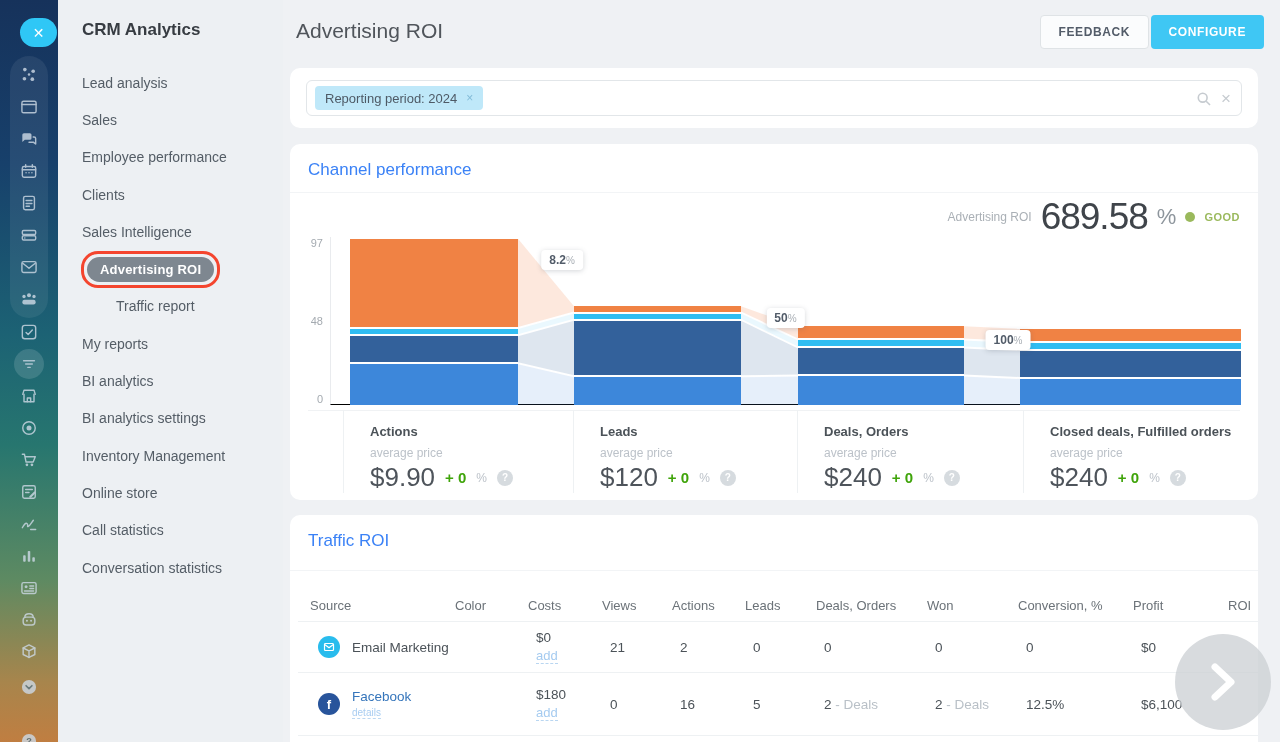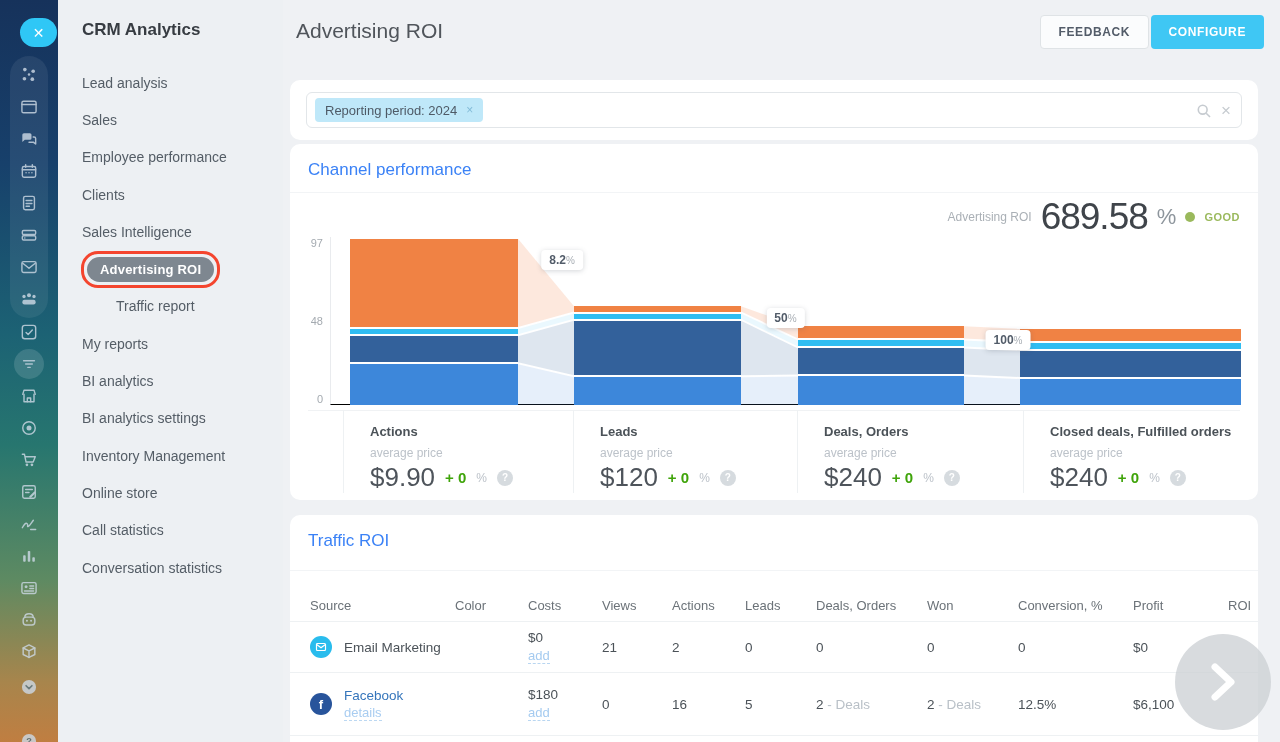--- a/index.html
+++ b/index.html
@@ -33,21 +33,21 @@
   .main{position:absolute;left:283px;top:0;width:997px;height:742px}
   .page-title{position:absolute;left:13px;top:19px;font-size:21px;color:#50555b}
   .btn{position:absolute;top:15px;height:34px;border-radius:4px;font-size:12px;font-weight:bold;letter-spacing:.6px;
     display:flex;align-items:center;padding:8px 18px;cursor:pointer}
   .btn-feedback{right:131px;background:#fbfcfd;border:1px solid #dfe3e6;color:#535c69}
   .btn-configure{right:16px;background:#3fc7f4;color:#fff}
 
   .card{position:absolute;left:7px;width:968px;background:#fff;border-radius:10px}
 
   
-  .filter-card{top:80px;height:60px}
+  .filter-card{top:68px;height:60px}
   .filter-input{position:absolute;left:16px;right:16px;top:12px;height:36px;border:1px solid #e2e6e9;border-radius:6px;
     display:flex;align-items:center;padding-left:8px;cursor:text}
   .chip{background:#bfe8f9;border-radius:4px;height:24px;display:flex;align-items:center;padding:0 10px;font-size:13px;color:#4e5a66;gap:9px}
   .chip-x{color:#83bcd8;font-size:12px;cursor:pointer}
   .filter-icons{position:absolute;right:10px;top:0;height:36px;display:flex;align-items:center;gap:9px;color:#c6cbd0}
   .filter-icons .fi{cursor:pointer;display:flex;align-items:center}
   .clear-x{font-size:17px;color:#c6cbd0}
 
   
   .channel-card{top:144px;height:356px}
@@ -80,29 +80,29 @@
   .stage-delta{font-size:15px;font-weight:bold}
   .stage-unit{font-size:12px;color:#bcc2c9}
   .stage-help{width:16px;height:16px;border-radius:50%;background:#d6dbdf;color:#fff;font-size:10px;font-weight:bold;
     display:flex;align-items:center;justify-content:center;cursor:pointer}
 
   
   .traffic-card{top:515px;height:227px;border-radius:10px 10px 0 0;overflow:hidden}
   .t-grid{display:grid;grid-template-columns:145px 73px 74px 70px 73px 71px 111px 91px 115px 95px 60px;
     padding-left:20px;align-items:center}
   .thead{position:absolute;left:0;right:0;top:74px;height:32px;font-size:13px;color:#6b7278}
-  .trow{position:absolute;left:0;right:0;font-size:13.5px;color:#4b5258}
+  .trow{position:absolute;left:8px;right:0;font-size:13.5px;color:#4b5258}
   .trow1{top:106px;height:51px;border-top:1px solid #eef1f3}
   .trow2{top:157px;height:64px;border-top:1px solid #eef1f3;border-bottom:1px solid #eef1f3}
   .src-cell{display:flex;align-items:center;gap:12px}
   .src-icon{width:22px;height:22px;border-radius:50%;display:flex;align-items:center;justify-content:center;color:#fff;flex:0 0 22px;font-size:13px;font-weight:bold}
   .swatch{width:18px;height:18px;border-radius:3px}
   .add-link{font-size:13px;color:#a5cbf0;border-bottom:1px dashed #b9d6f1;display:inline-block;margin-top:3px;cursor:pointer;width:fit-content}
   .fb-link{color:#3575bb;cursor:pointer}
-  .details-link{font-size:13px;color:#a9cdf1;border-bottom:1px dashed #bcd8f2;display:inline-block;margin-top:2px;cursor:pointer;width:fit-content}
+  .details-link{font-size:10px;color:#a9cdf1;border-bottom:1px dashed #bcd8f2;display:inline-block;margin-top:2px;cursor:pointer;width:fit-content}
   .note{color:#b9c0c7}
   .roi-cell-dot{width:9px;height:9px;border-radius:50%;margin-left:2px}
 
   .scroll-next{position:absolute;left:1175px;top:634px;width:96px;height:96px;border-radius:50%;
     background:rgba(203,207,211,.75);display:flex;align-items:center;justify-content:center;z-index:8;cursor:pointer}
 </style>
 </head>
 <body>
 
 <div class="rail">

